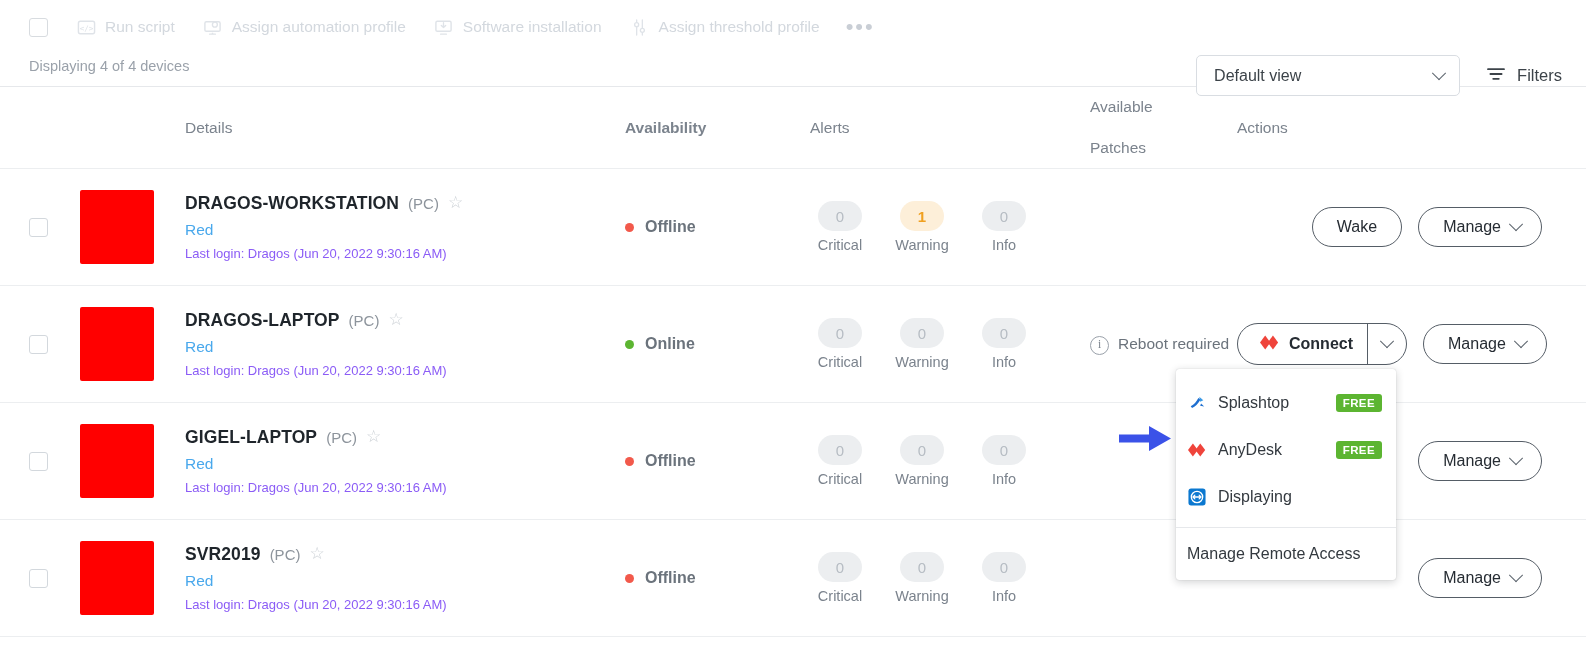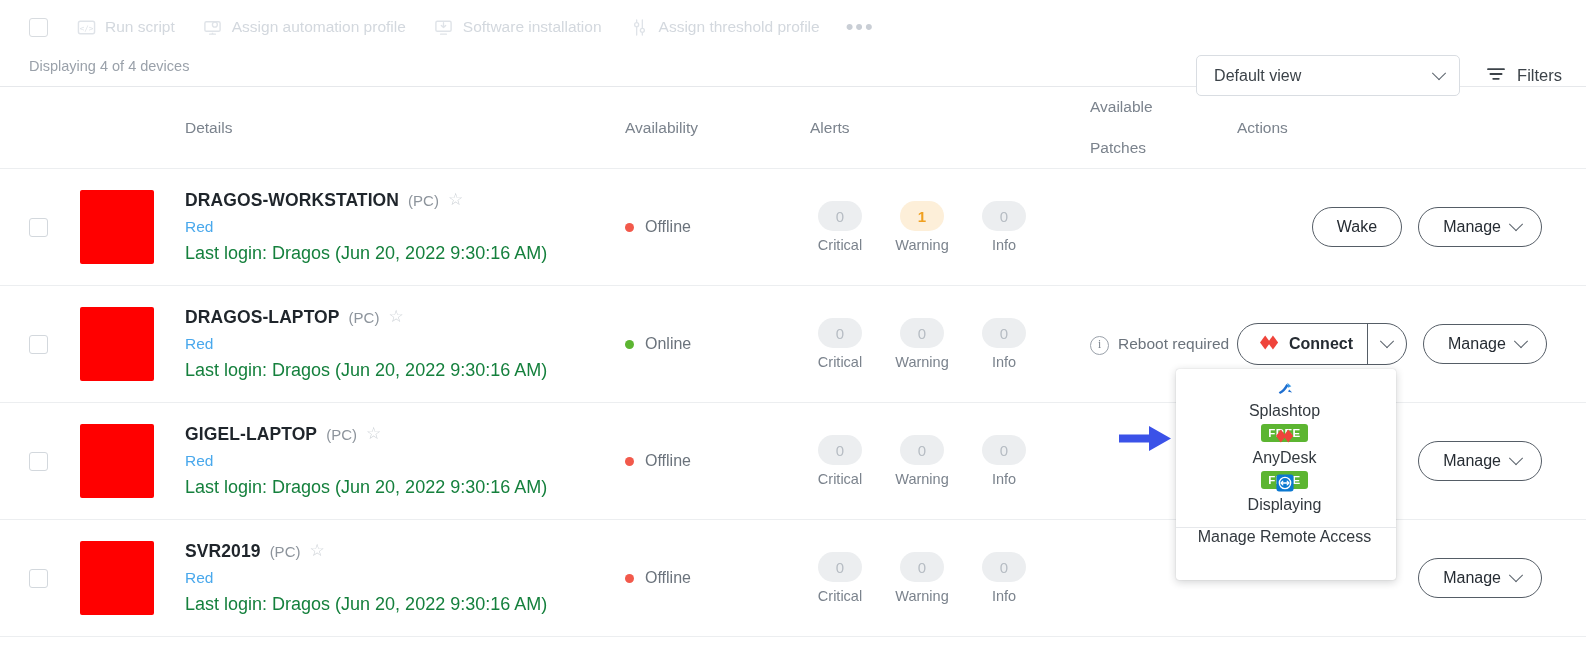--- a/index.html
+++ b/index.html
@@ -129,21 +129,21 @@
     box-sizing: border-box;
   }
   .th {
     font-size: 15.5px;
     color: #7b838d;
     font-weight: 400;
   }
   .col-check   { width: 80px;  flex: none; padding-left: 29px; box-sizing: border-box;}
   .col-thumb   { width: 105px; flex: none; }
   .col-details { width: 440px; flex: none; }
-  .col-avail   { width: 185px; flex: none; }
+  .col-avail   { width: 185px; flex: none; font-weight: bold; }
   .col-alerts  { width: 280px; flex: none; }
   .col-patch   { width: 147px; flex: none; }
   .col-actions { flex: 1 1 auto; }
 
   .trow {
     display: flex;
     align-items: center;
     height: 117px;
     border-bottom: 1px solid #eceef0;
     box-sizing: border-box;
@@ -185,22 +185,22 @@
     top: -1px;
     cursor: pointer;
   }
   .dev-tag {
     font-size: 15.5px;
     color: #49a8ec;
     margin-top: 7px;
     cursor: pointer;
   }
   .dev-login {
-    font-size: 18px;
-    color: #15803d;
+    font-size: 13px;
+    color: #8b5cf6;
     margin-top: 7px;
   }
 
   .avail {
     display: flex;
     align-items: center;
     gap: 11px;
     font-size: 16px;
     color: #6b737c;
   }
@@ -326,26 +326,25 @@
     box-shadow: 0 2px 9px rgba(20,25,30,.20), 0 0 1px rgba(20,25,30,.25);
     z-index: 40;
     padding: 10px 0 0 0;
     box-sizing: border-box;
   }
   .menu-item {
     display: flex;
     align-items: center;
     height: 47px;
     padding: 0 14px 0 11px;
-    gap: 4px;
+    gap: 12px;
     font-size: 16px;
     color: #33393f;
     cursor: pointer;
     box-sizing: border-box;
-    flex-direction: column;
   }
   .mi-icon {
     width: 19px; height: 19px;
     display: inline-flex;
     align-items: center;
     justify-content: center;
     flex: none;
   }
   .mi-label { flex: 1 1 auto; }
   .badge-free {

